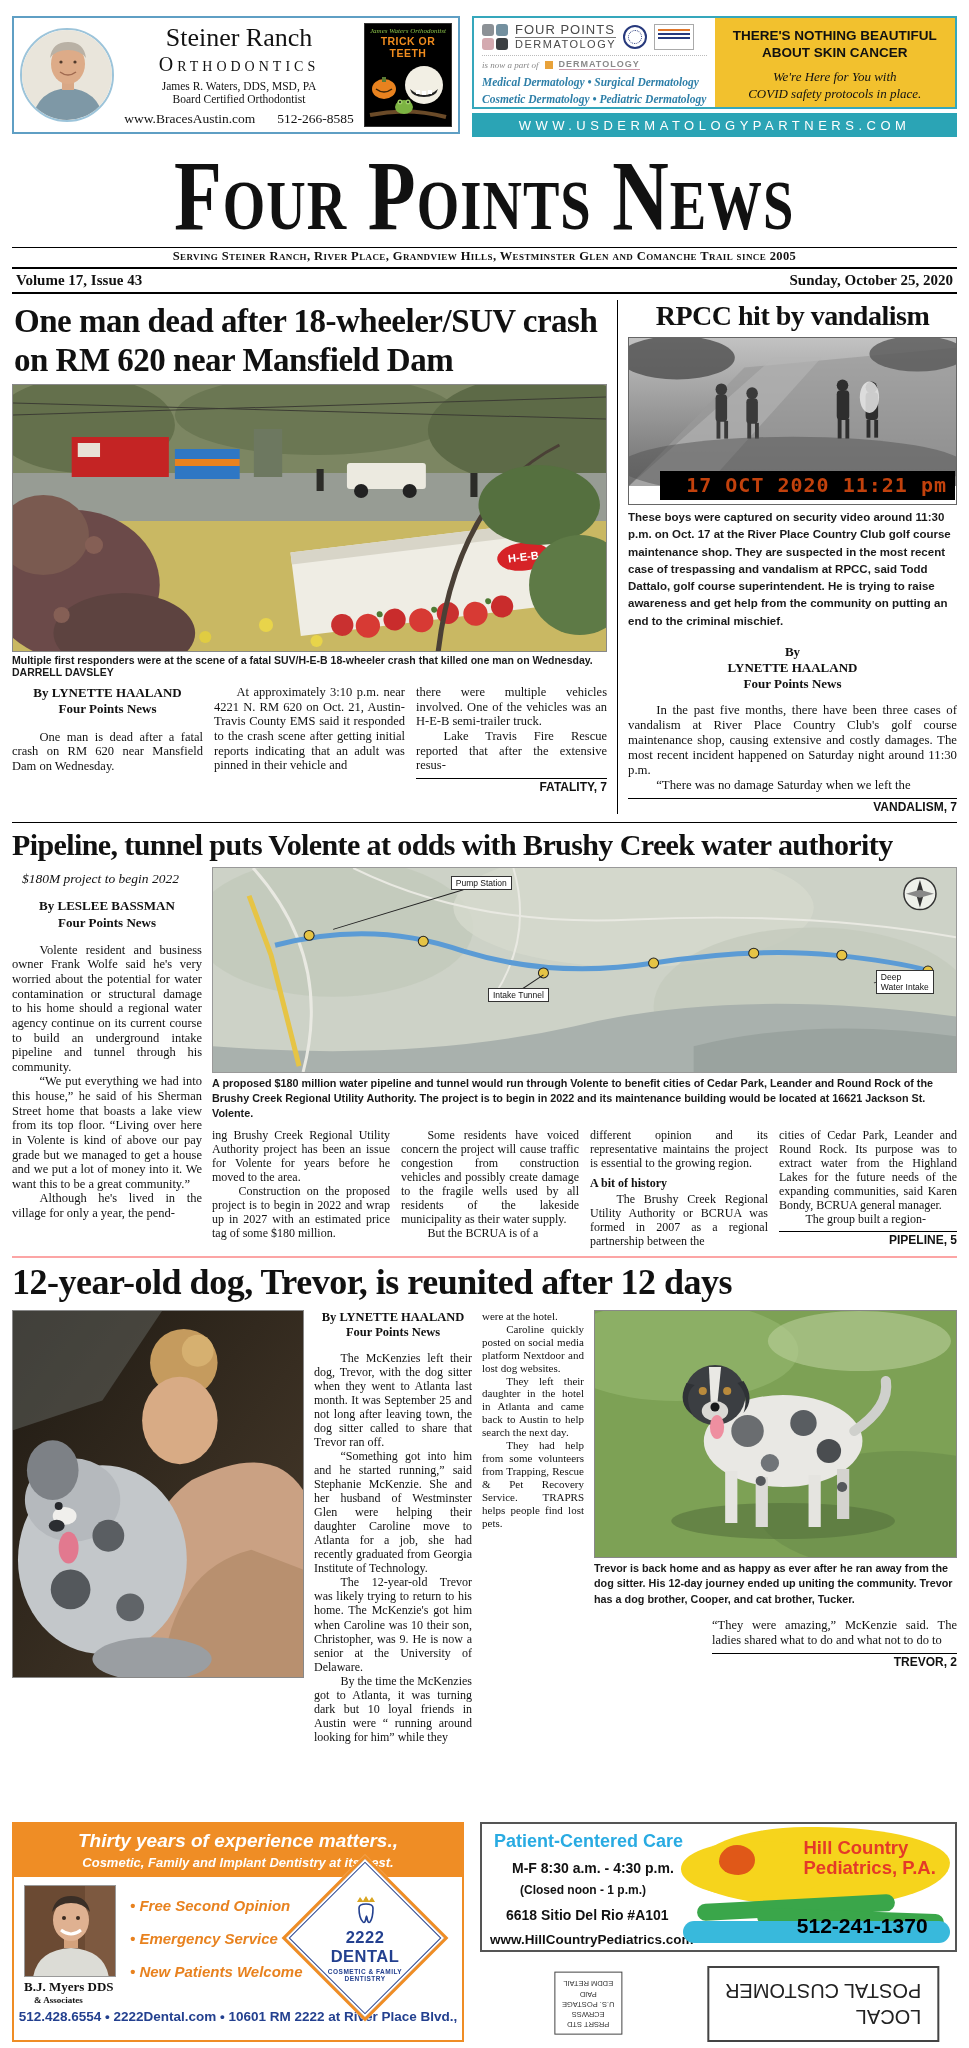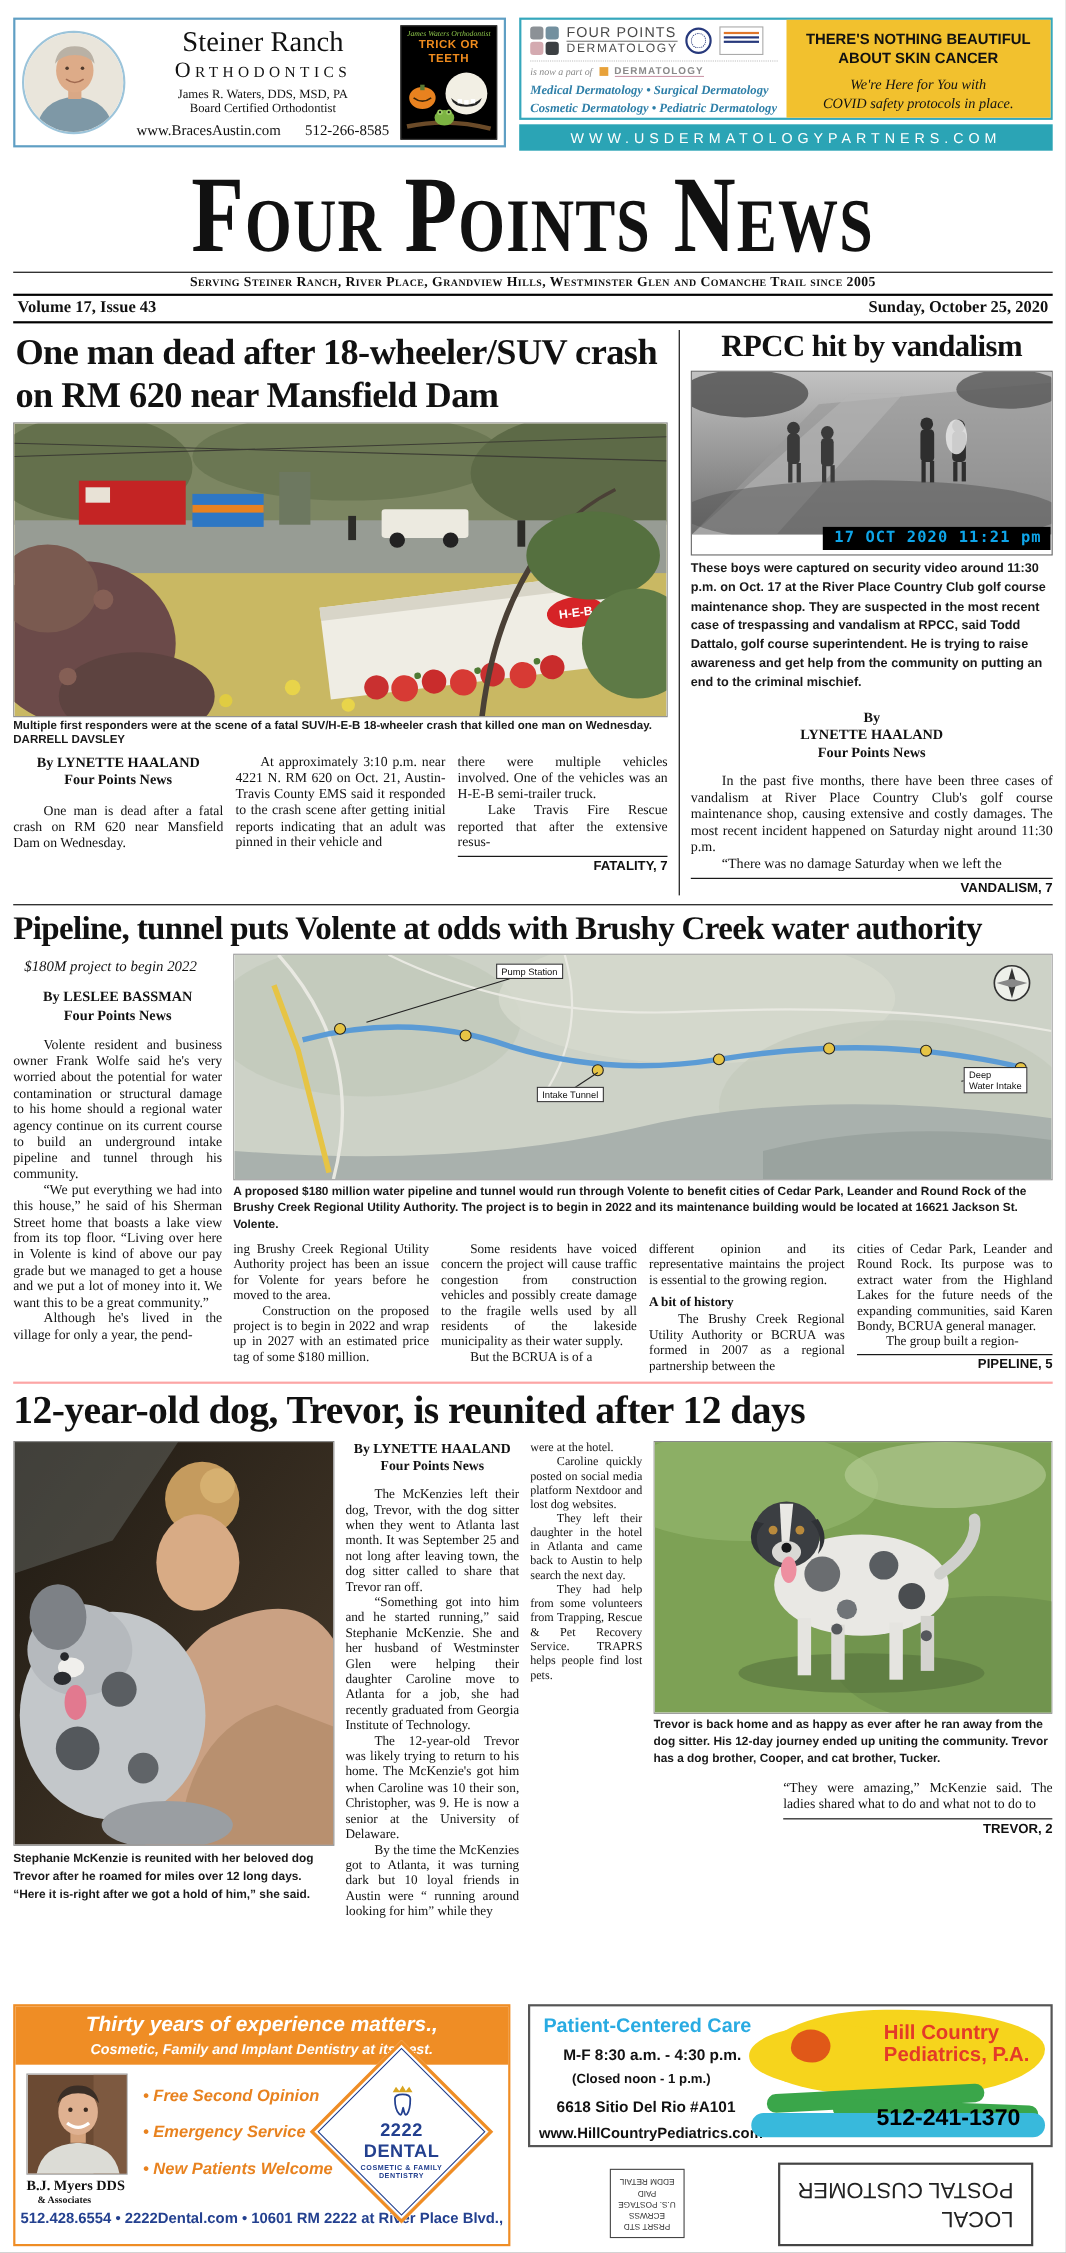--- a/index.html
+++ b/index.html
@@ -76,22 +76,22 @@
   .headline-fat { font-weight:bold; font-size:33px; line-height:1.18; letter-spacing:-0.5px; padding:2px 0 4px 2px; }
   .crash-fig { border:1px solid #888; height:268px; overflow:hidden; }
   .crash-cap { padding:2px 0 0 0; }
   .fat-body { display:flex; gap:11px; margin-top:7px; }
   .fat-body .col { flex:1; overflow:hidden; }
   .fat-byline { margin-bottom:12px; }
 
   .vandalism { flex:1; padding-left:10px; }
   .headline-van { font-weight:bold; font-size:28px; text-align:center; letter-spacing:-0.5px; padding-bottom:5px; }
   .sec-fig { position:relative; border:1px solid #666; height:168px; overflow:hidden; }
-  .timestamp { position:absolute; right:1px; bottom:4px; background:#000; color:#0ea5e9;
-    font-family:"DejaVu Sans Mono",monospace; font-weight:bold; font-size:14px; letter-spacing:1px; padding:2px 8px 3px 10px; }
+  .timestamp { position:absolute; right:1px; bottom:4px; background:#000; color:#c2410c;
+    font-family:"DejaVu Sans Mono",monospace; font-weight:bold; font-size:20px; letter-spacing:1px; padding:2px 8px 3px 26px; }
   .sec-cap { font-size:11.5px; line-height:1.5; margin-top:4px; }
   .van-byline { margin:14px 0 10px 0; }
   .vandalism .bodytext { font-size:12.8px; }
 
   
   .pipeline { margin:8px 12px 0 12px; border-top:1.5px solid #000; }
   .headline-pipe { font-weight:bold; font-size:30px; letter-spacing:-0.6px; line-height:1.1; padding:5px 0 6px 0; white-space:nowrap; }
   .pipe-grid { display:flex; gap:10px; }
   .pipe-col1 { flex:0 0 190px; overflow:hidden; }
   .deck { font-style:italic; font-size:13.5px; margin:4px 0 12px 10px; }
@@ -512,24 +512,20 @@
               <circle cx="58" cy="280" r="20" fill="#54585c"></circle>
             <circle cx="120" cy="300" r="14" fill="#626warning66" opacity="0"></circle>
             <circle cx="118" cy="298" r="14" fill="#606468"></circle>
             <ellipse cx="52" cy="206" rx="12" ry="9" fill="#f0efec"></ellipse>
             <circle cx="46" cy="196" r="4" fill="#26282c"></circle>
             <ellipse cx="44" cy="216" rx="8" ry="6" fill="#2b2d31"></ellipse>
             <ellipse cx="56" cy="238" rx="10" ry="16" fill="#e2798f"></ellipse>
             <ellipse cx="140" cy="350" rx="60" ry="22" fill="#9a9ea2"></ellipse>
           </svg>
         </div>
-        <div class="trev-lcap capt">
-          <div>Stephanie McKenzie is reunited with her beloved dog Trevor after he roamed for miles over 12 long days.</div>
-          <div>“Here it is-right after we got a hold of him,” she said.</div>
-        </div>
       </div>
 
       <div class="trev-colA bodytext">
         <div class="byline">
           <div>By LYNETTE HAALAND</div>
           <div>Four Points News</div>
         </div>
         <p>The McKenzies left their dog, Trevor, with the dog sitter when they went to Atlanta last month. It was September 25 and not long after leaving town, the dog sitter called to share that Trevor ran off.</p>
         <p>“Something got into him and he started running,” said Stephanie McKenzie. She and her husband of Westminster Glen were helping their daughter Caroline move to Atlanta for a job, she had recently graduated from Georgia Institute of Technology.</p>
         <p>The 12-year-old Trevor was likely trying to return to his home. The McKenzie's got him when Caroline was 10 their son, Christopher, was 9. He is now a senior at the University of Delaware.</p>

